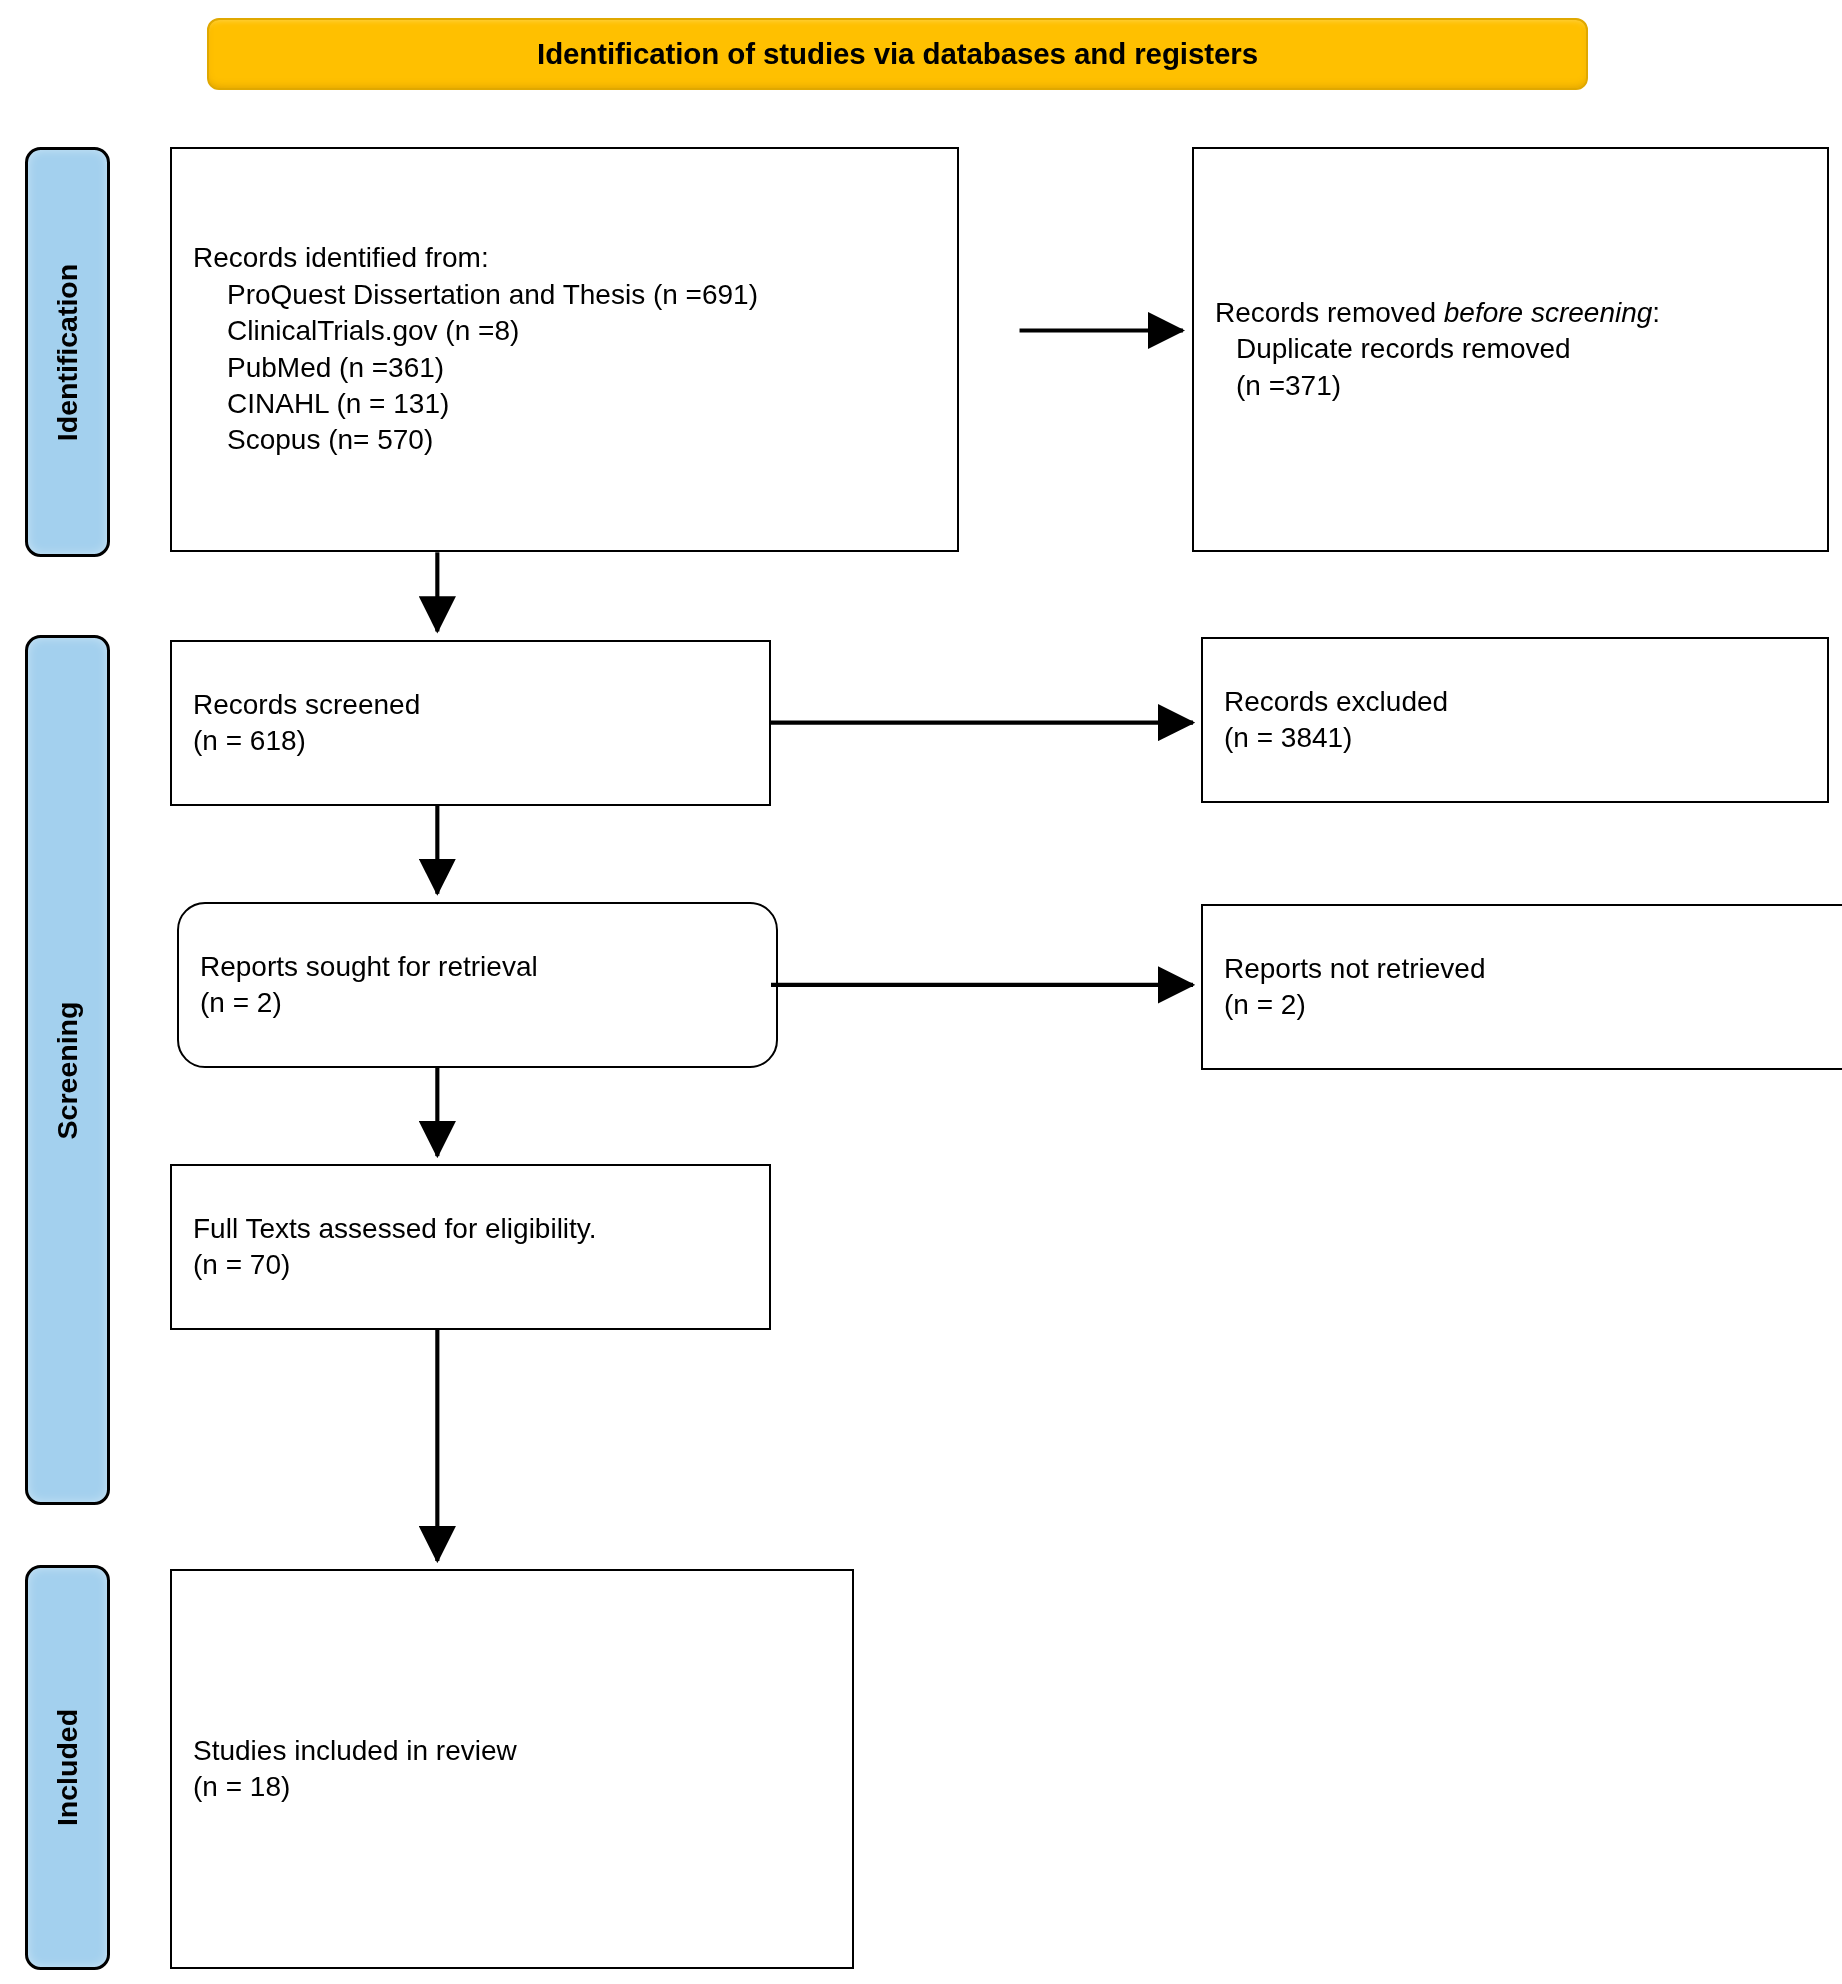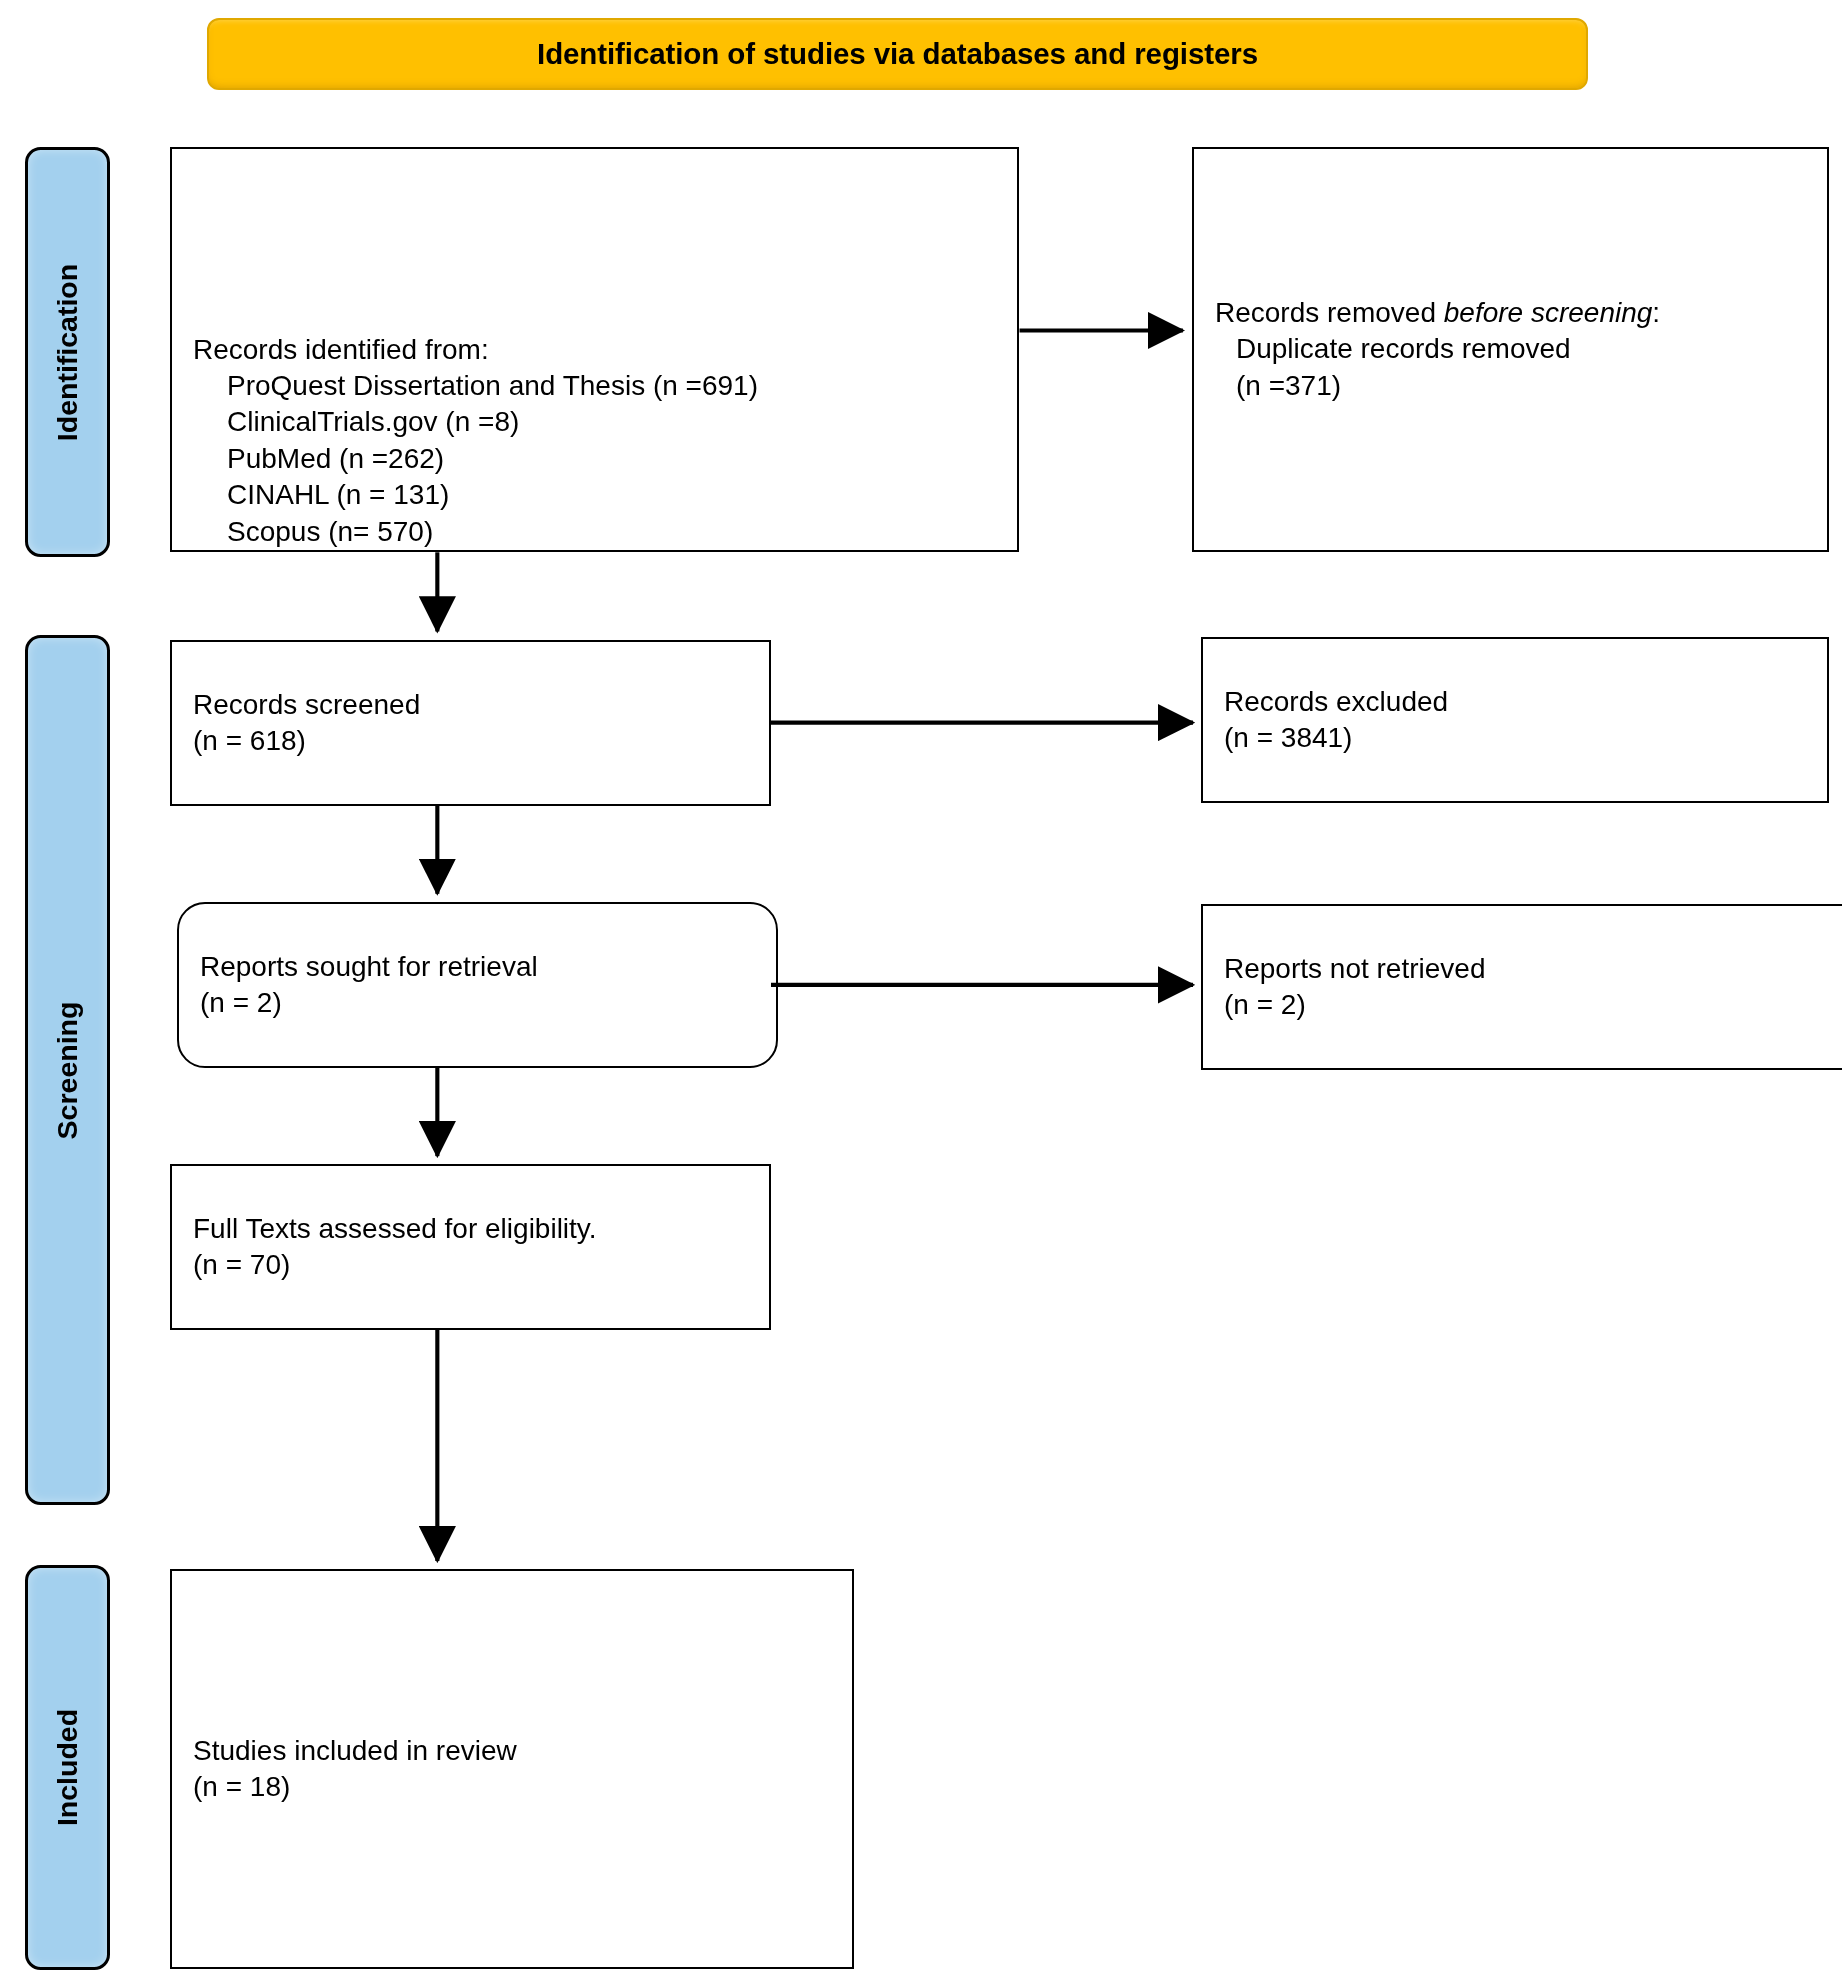--- a/index.html
+++ b/index.html
@@ -107,26 +107,26 @@
   </div>
 
   <div class="phase" style="left:25px; top:635px; width:85px; height:870px;">
     <span class="phase-text">Screening</span>
   </div>
 
   <div class="phase" style="left:25px; top:1565px; width:85px; height:405px;">
     <span class="phase-text">Included</span>
   </div>
 
-  <div class="box" style="left:170px; top:147px; width:849px; height:405px;align-items:flex-end;">
+  <div class="box" style="left:170px; top:147px; width:789px; height:405px;">
     <div class="box-inner">
       <span class="ln">Records identified from:</span>
       <span class="ln indent">ProQuest Dissertation and Thesis (n =691)</span>
       <span class="ln indent">ClinicalTrials.gov (n =8)</span>
-      <span class="ln indent">PubMed (n =262)</span>
+      <span class="ln indent">PubMed (n =361)</span>
       <span class="ln indent">CINAHL (n = 131)</span>
       <span class="ln indent">Scopus (n= 570)</span>
     </div>
   </div>
 
   <div class="box" style="left:1192px; top:147px; width:637px; height:405px;">
     <div class="box-inner">
       <span class="ln" style="white-space:normal;"><span>Records removed </span><em>before screening</em><span>:</span></span>
       <span class="ln indent2">Duplicate records removed</span>
       <span class="ln indent2">(n =371)</span>

